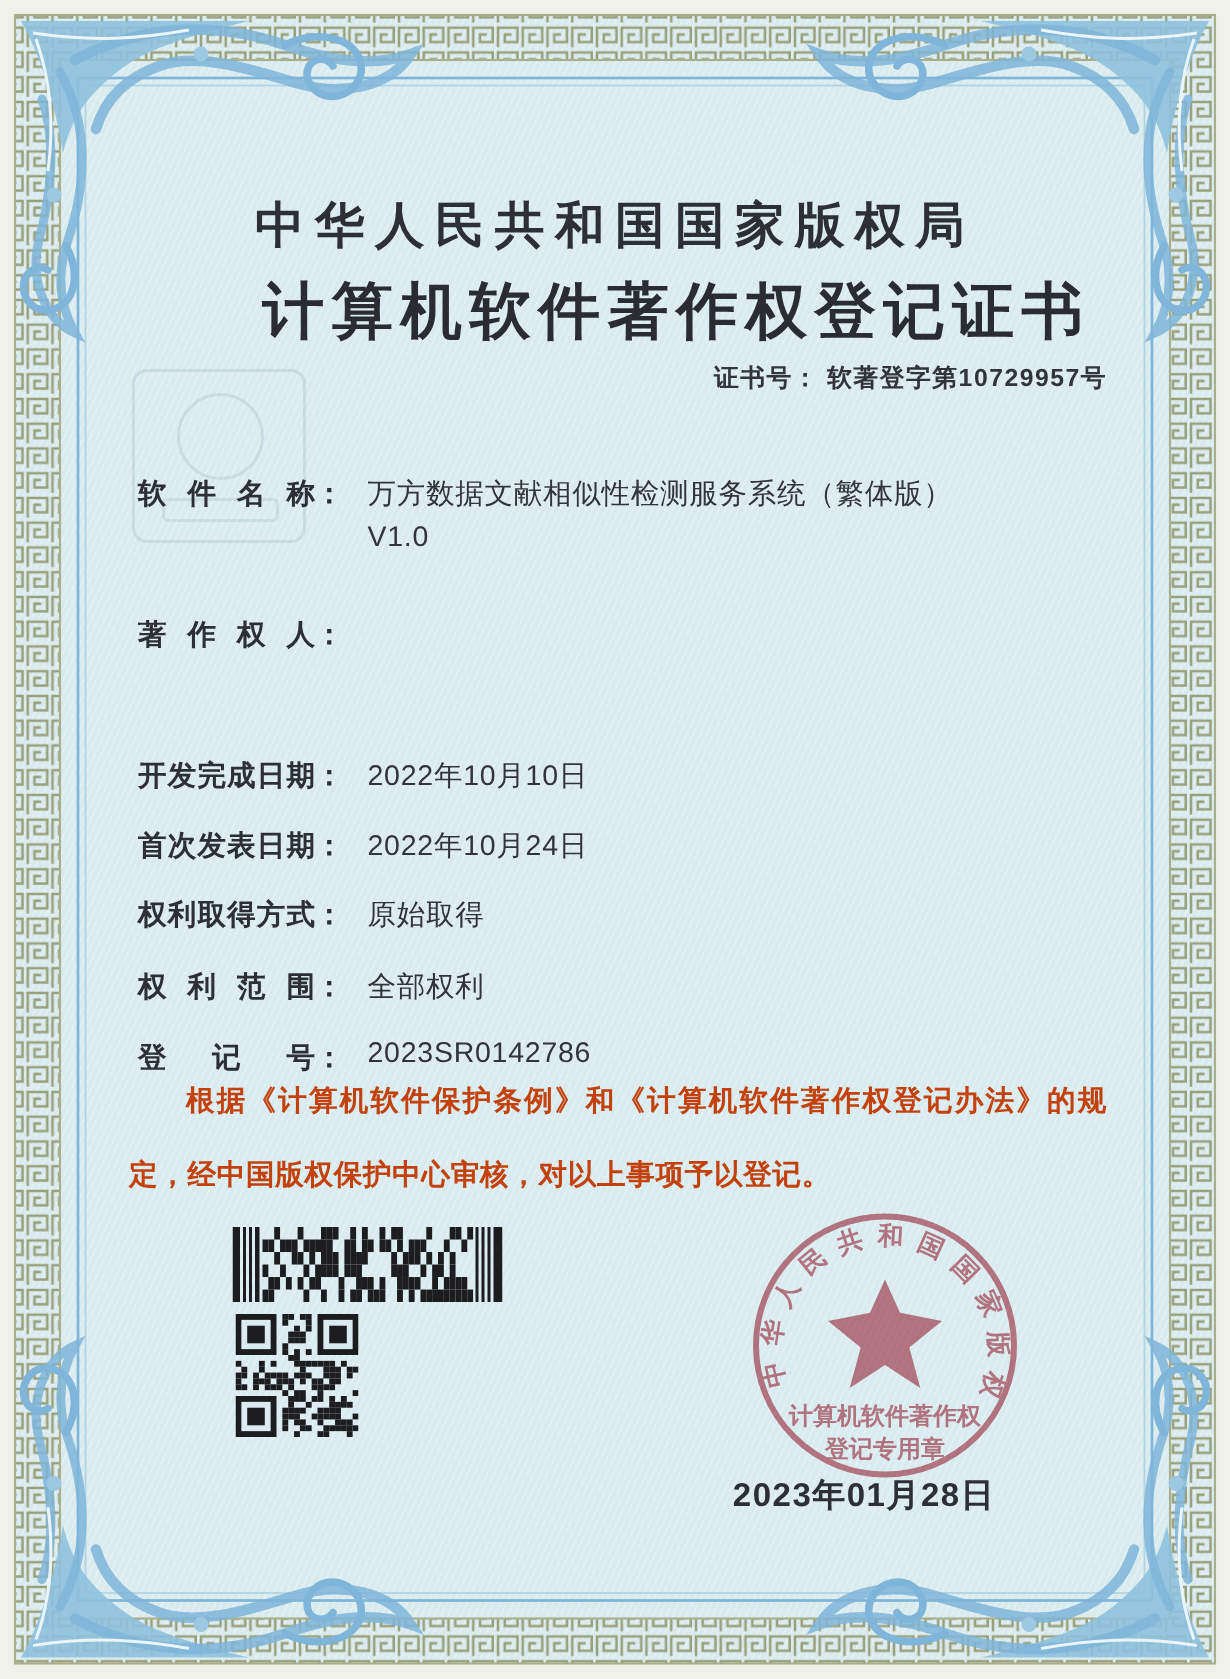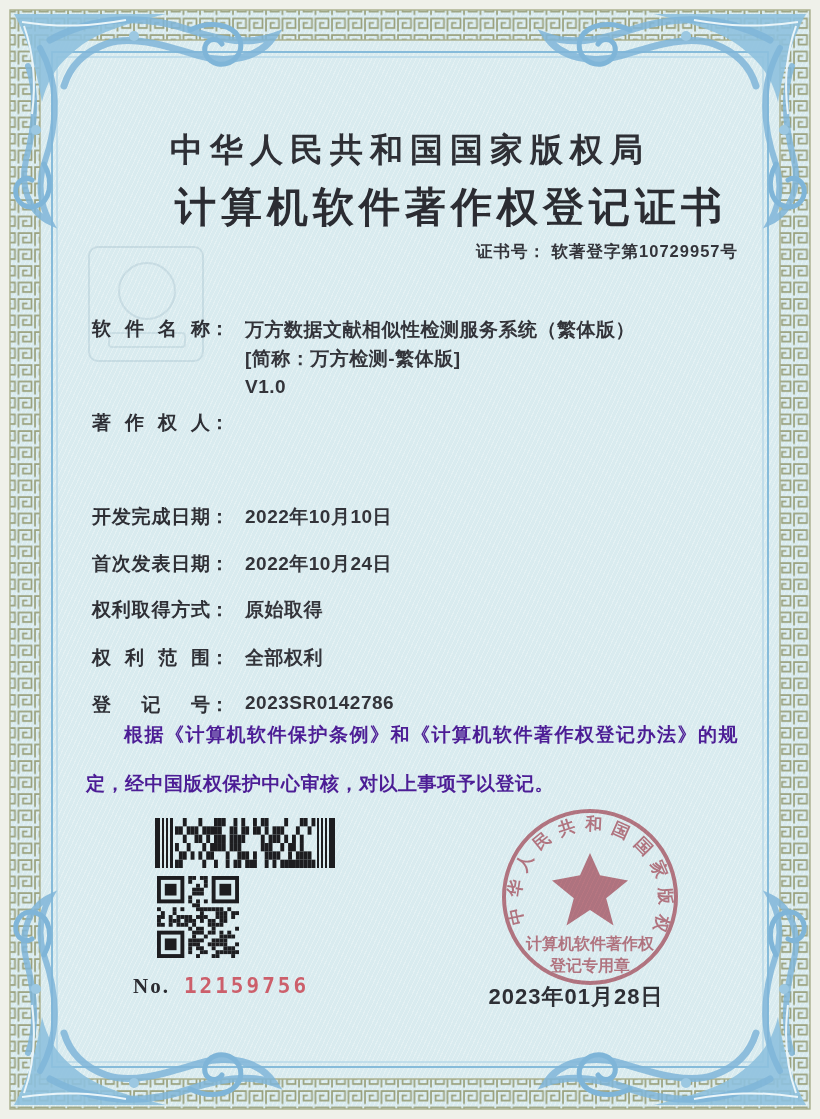--- a/index.html
+++ b/index.html
@@ -31,25 +31,25 @@
   .certno{
     position:absolute;top:241px;right:82px;
     font-size:16.5px;font-weight:700;color:#33343a;letter-spacing:1px;
   }
   .field-row{position:absolute;left:92px;display:flex;align-items:flex-start;color:#33343a;margin-top:32px;}
   .flabel{
     display:inline-block;width:118px;font-size:19px;font-weight:700;
     text-align:justify;text-align-last:justify;white-space:normal;color:#2e2f35;
   }
   .fcolon{font-size:19px;font-weight:700;margin-right:16px;color:#2e2f35;}
-  .fvalue{font-size:19px;font-weight:700;letter-spacing:.5px;color:#33343a;max-width:480px;}
+  .fvalue{font-size:19px;font-weight:400;letter-spacing:.5px;color:#33343a;max-width:480px;}
   .fvalue .vline{display:block;line-height:28.5px;}
   .statement{
     position:absolute;left:86px;top:710px;width:652px;
-    font-size:19px;font-weight:600;color:#4c1d95;
+    font-size:19px;font-weight:600;color:#c2410c;
     line-height:49px;text-indent:2em;text-align:justify;letter-spacing:.5px;
   }
   .watermark{
     position:absolute;left:88px;top:246px;width:112px;height:112px;
     border:2px solid rgba(140,170,186,.32);border-radius:10px;opacity:.8;
   }
   .watermark .wm-circle{
     position:absolute;left:28px;top:14px;width:54px;height:54px;border-radius:50%;
     border:2px solid rgba(140,170,186,.30);
   }
@@ -115,21 +115,20 @@
   <div class="certno">
     <span>证书号：</span>
     <span>软著登字第10729957号</span>
   </div>
 
   <div class="field-row" style="top:284px;">
     <span class="flabel">软件名称</span>
     <span class="fcolon">：</span>
     <span class="fvalue">
       <span class="vline">万方数据文献相似性检测服务系统（繁体版）</span>
-      <span class="vline">[简称：万方检测-繁体版]</span>
       <span class="vline">V1.0</span>
     </span>
   </div>
 
   <div class="field-row" style="top:378px;align-items:center;">
     <span class="flabel">著作权人</span>
     <span class="fcolon">：</span>
   </div>
 
   <div class="field-row" style="top:472px;">
@@ -422,24 +421,20 @@
       <rect x="66.38095238095238" y="74.19047619047619" width="3.9047619047619047" height="3.9047619047619047"></rect>
       <rect x="70.28571428571428" y="74.19047619047619" width="3.9047619047619047" height="3.9047619047619047"></rect>
       <rect x="74.19047619047619" y="74.19047619047619" width="3.9047619047619047" height="3.9047619047619047"></rect>
       <rect x="78.09523809523809" y="74.19047619047619" width="3.9047619047619047" height="3.9047619047619047"></rect>
       <rect x="39.047619047619044" y="78.09523809523809" width="3.9047619047619047" height="3.9047619047619047"></rect>
       <rect x="54.666666666666664" y="78.09523809523809" width="3.9047619047619047" height="3.9047619047619047"></rect>
       <rect x="58.57142857142857" y="78.09523809523809" width="3.9047619047619047" height="3.9047619047619047"></rect>
       <rect x="74.19047619047619" y="78.09523809523809" width="3.9047619047619047" height="3.9047619047619047"></rect>
     </svg>
 
-  <div class="serial">
-    <span class="no">No.</span>
-    <span class="num">12159756</span>
-  </div>
 
   <svg class="seal-box" viewBox="-102 -102 204 204">
     <circle cx="0" cy="0" r="86" fill="none" stroke="#c2606c" stroke-width="4"></circle>
     <path id="sealArc" d="M -66 26 A 70 70 0 1 1 66 26" fill="none" stroke="none"></path>
     <text font-size="17" font-weight="700" fill="#c2606c" letter-spacing="0" font-family="Liberation Sans, DejaVu Sans, sans-serif">
       <textPath href="#sealArc" startOffset="0" textLength="300" lengthAdjust="spacing">中华人民共和国国家版权局</textPath>
     </text>
     <polygon fill="#c2606c" points="0,-44 -10,-21.8 -38,-16.4 -16.2,1.3 -23.5,28.4 0,13 23.5,28.4 16.2,1.3 38,-16.4 10,-21.8"></polygon>
     <text x="0" y="52" text-anchor="middle" font-size="16" font-weight="700" fill="#c2606c" font-family="Liberation Sans, DejaVu Sans, sans-serif">计算机软件著作权</text>
     <text x="0" y="74" text-anchor="middle" font-size="16" font-weight="700" fill="#c2606c" font-family="Liberation Sans, DejaVu Sans, sans-serif">登记专用章</text>

